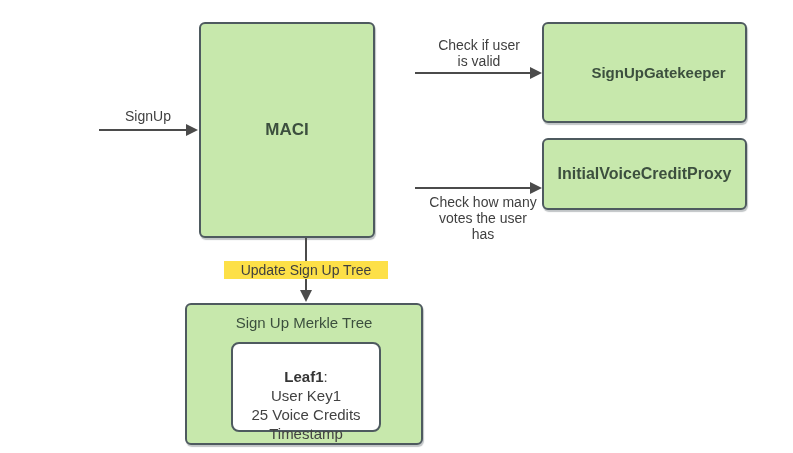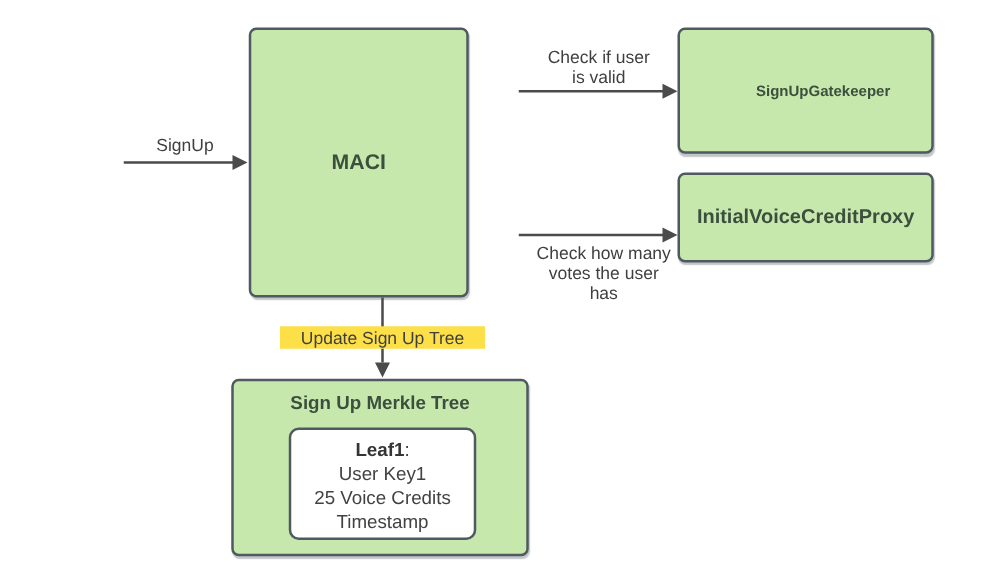--- a/index.html
+++ b/index.html
@@ -37,45 +37,45 @@
     left: 23px; top: 93px;
     width: 74px; height: 74px;
     border-radius: 50%;
     border-width: 3px;
     background: var(--node-blue-fill, #aedcf2);
     color: var(--user-text, #33404a);
     font-size: 16px;
     box-shadow: 1px 2px 1px rgba(77, 90, 95, 0.25);
   }
   .node-maci   { left: 199px; top: 22px;  width: 176px; height: 216px; font-size: 17px; }
-  .node-gate   { left: 542px; top: 22px;  width: 205px; height: 101px; font-size: 12px; padding-left: 28px; }
+  .node-gate   { left: 542px; top: 22px;  width: 205px; height: 101px; font-size: 15px; padding-left: 28px; }
   .node-proxy  { left: 542px; top: 138px; width: 205px; height: 72px; font-size: 16px; }
   .node-merkle { left: 185px; top: 303px; width: 238px; height: 142px;
                  display: block; font-size: 15px; }
   .merkle-title {
     margin-top: 9px;
     text-align: center;
-    font-weight: bold;
+    font-weight: normal;
     font-size: 15px;
     color: var(--node-text, #3c4f3e);
   }
   .leaf-card {
     position: absolute;
     left: 44px; top: 37px;
     width: 150px; height: 90px;
     box-sizing: border-box;
     background: #ffffff;
     border: 2px solid var(--node-border, #4e5a5f);
     border-radius: 8px;
     text-align: center;
     font-weight: normal;
     font-size: 15px;
     line-height: 19px;
     color: var(--leaf-text, #424242);
-    padding-top: 7px;
+    padding-top: 23px;
   }
   .leaf-title b { color: #353535; }
   
   .hline { position: absolute; height: 2px; background: var(--arrow, #4b4b4b); }
   .vline { position: absolute; width: 2px;  background: var(--arrow, #4b4b4b); }
   .head-right {
     position: absolute; width: 0; height: 0;
     border-top: 6px solid transparent;
     border-bottom: 6px solid transparent;
     border-left: 12px solid var(--arrow, #4b4b4b);

